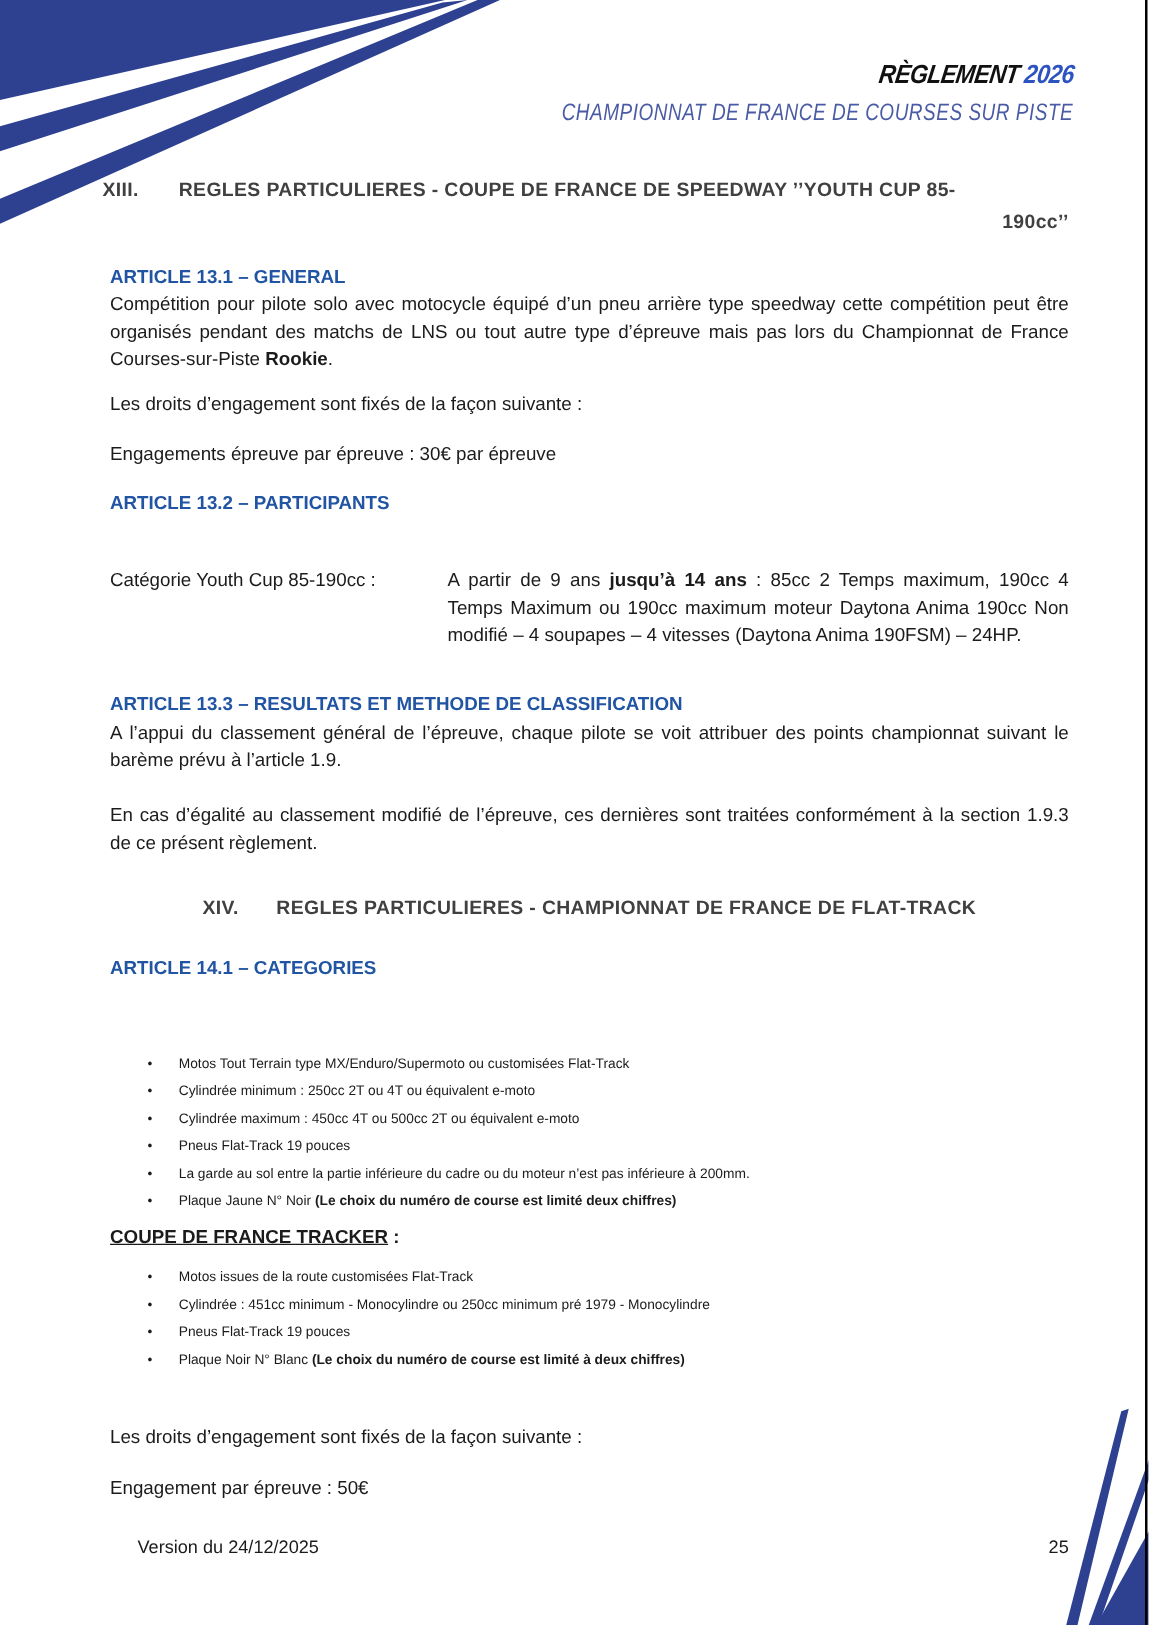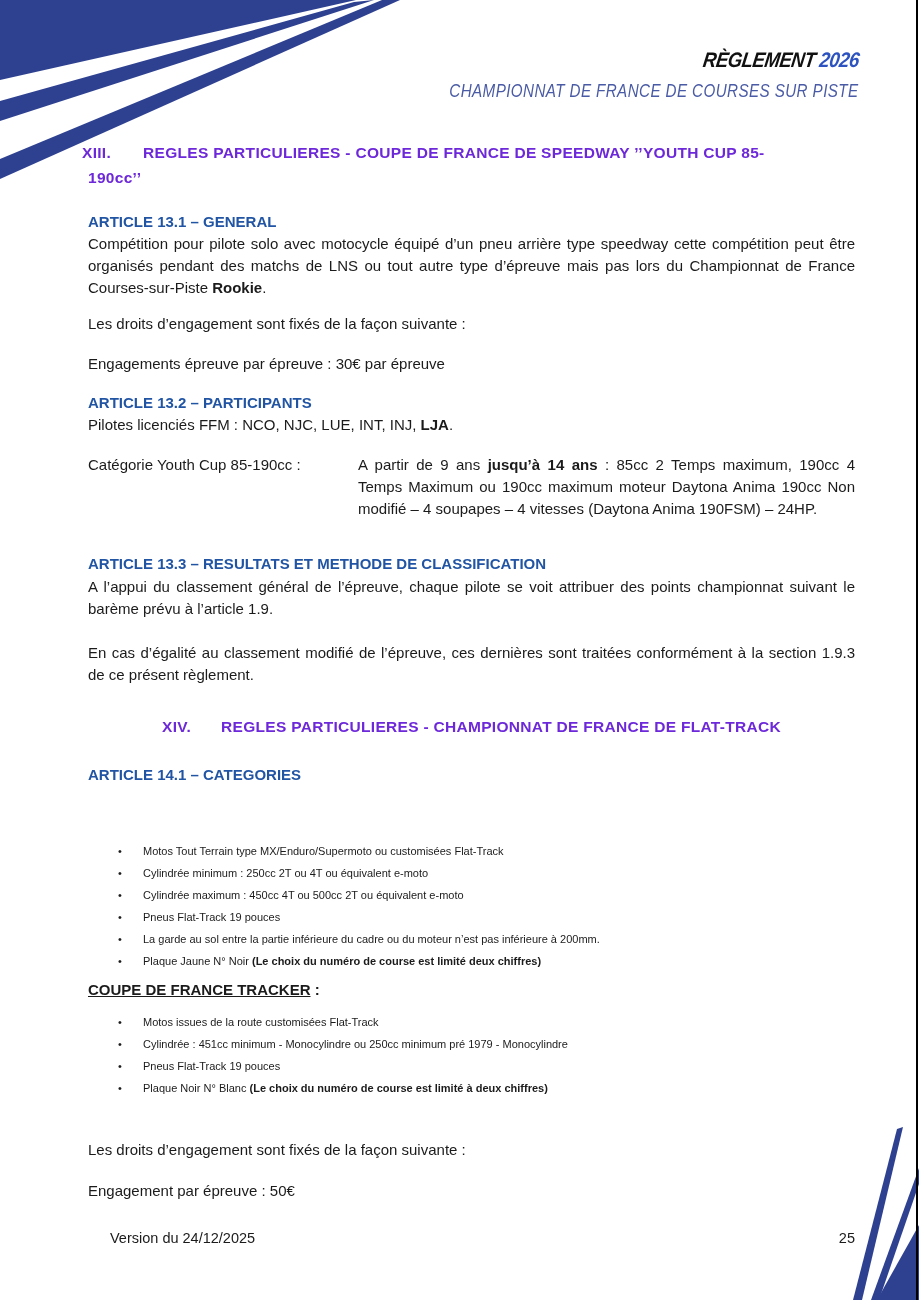--- a/index.html
+++ b/index.html
@@ -21,24 +21,24 @@
   .logo-line2 {
     margin-top:8px; font-size:19px; font-style:italic; color:#4a5ba5; letter-spacing:0.5px;
     transform:scaleX(0.80); transform-origin:right center; display:inline-block; white-space:nowrap;
   }
 
   
   .blk { position:absolute; left:88px; width:767px; }
   .body-txt { font-size:15px; line-height:22px; }
   .just { text-align:justify; }
   .h-art { color:#2155a4; font-weight:bold; font-size:15px; line-height:20px; }
-  .sec-title { color:#6d28d9; font-weight:bold; font-size:15.5px; letter-spacing:0.3px; line-height:25px; }
+  .sec-title { color:#404040; font-weight:bold; font-size:15.5px; letter-spacing:0.3px; line-height:25px; }
   .title-row { display:flex; }
   .title-row .num { flex:0 0 61px; }
-  .title-center { text-align:left; }
+  .title-center { text-align:right; }
   .title14-row { display:flex; justify-content:center; gap:30px; }
 
   .cat-row { display:flex; }
   .cat-row .cat-label { flex:0 0 270px; }
   .cat-row .cat-value { flex:1; text-align:justify; }
 
   .list-label { font-size:15px; font-weight:bold; }
   .list-label .lbl { text-decoration:underline; }
   ul.bullets { list-style:none; margin:0; padding:0; }
   ul.bullets li { position:relative; padding-left:55px; font-size:11px; line-height:22px; }
@@ -81,23 +81,20 @@
   <div class="blk sec-title title-center" style="top:165px;">190cc’’</div>
 
   <div class="blk h-art" style="top:212px;">ARTICLE 13.1 – GENERAL</div>
   <div class="blk body-txt just" style="top:233px;">
     <span>Compétition pour pilote solo avec motocycle équipé d’un pneu arrière type speedway cette compétition peut être organisés pendant des matchs de LNS ou tout autre type d’épreuve mais pas lors du Championnat de France Courses-sur-Piste </span><b>Rookie</b><span>.</span>
   </div>
   <div class="blk body-txt" style="top:313px;">Les droits d’engagement sont fixés de la façon suivante :</div>
   <div class="blk body-txt" style="top:353px;">Engagements épreuve par épreuve : 30€ par épreuve</div>
 
   <div class="blk h-art" style="top:393px;">ARTICLE 13.2 – PARTICIPANTS</div>
-  <div class="blk body-txt" style="top:414px;">
-    <span>Pilotes licenciés FFM : NCO, NJC, LUE, INT, INJ, </span><b>LJA</b><span>.</span>
-  </div>
   <div class="blk body-txt cat-row" style="top:454px;">
     <span class="cat-label">Catégorie Youth Cup 85-190cc :</span>
     <span class="cat-value">
       <span>A partir de 9 ans </span><b>jusqu’à 14 ans</b><span> : 85cc 2 Temps maximum, 190cc 4 Temps Maximum ou 190cc maximum moteur Daytona Anima 190cc Non modifié – 4 soupapes – 4 vitesses (Daytona Anima 190FSM) – 24HP.</span>
     </span>
   </div>
 
   <div class="blk h-art" style="top:554px;">ARTICLE 13.3 – RESULTATS ET METHODE DE CLASSIFICATION</div>
   <div class="blk body-txt just" style="top:576px;">A l’appui du classement général de l’épreuve, chaque pilote se voit attribuer des points championnat suivant le barème prévu à l’article 1.9.</div>
   <div class="blk body-txt just" style="top:642px;">En cas d’égalité au classement modifié de l’épreuve, ces dernières sont traitées conformément à la section 1.9.3 de ce présent règlement.</div>

